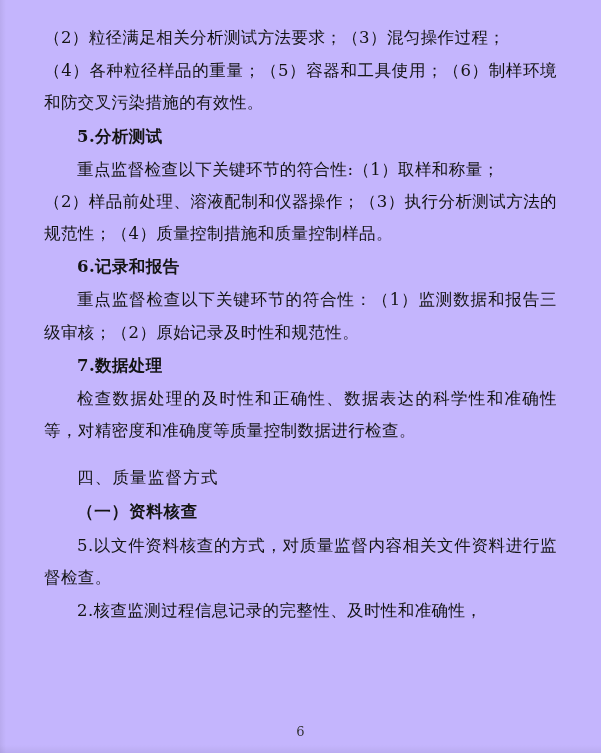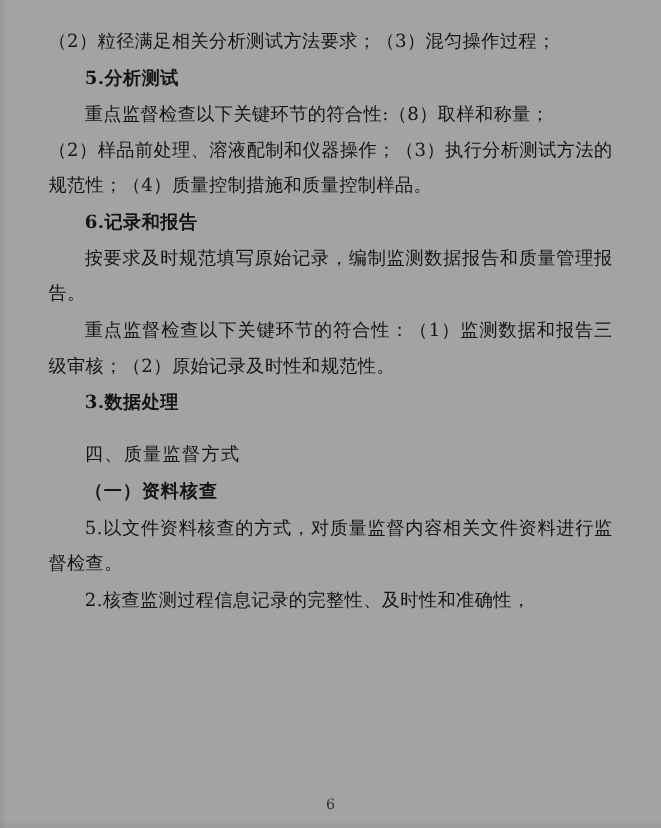--- a/index.html
+++ b/index.html
@@ -13,21 +13,21 @@
     font-family: "DejaVu Serif", "Liberation Serif", serif;
     color: #1a1a1a;
     overflow: hidden;
   }
   .page {
     position: relative;
     width: 601px;
     height: 753px;
     box-sizing: border-box;
     padding: 22px 44px 0 44px;
-    background: #a3a3a3;
+    background: #c4b5fd;
   }
   .doc-body {
     font-size: 16.5px;
     line-height: 1.95;
     letter-spacing: 0.4px;
     text-align: justify;
     text-justify: inter-ideograph;
     color: #141414;
   }
   .para {
@@ -93,36 +93,37 @@
 <body>
 
 <div class="page">
 
   <div class="edge-shade-left"></div>
 
   <div class="doc-body">
 
     <p class="para">（2）粒径满足相关分析测试方法要求；（3）混匀操作过程；</p>
 
+    <p class="para">（4）各种粒径样品的重量；（5）容器和工具使用；（6）制样环境和防交叉污染措施的有效性。</p>
 
     <p class="para heading">5.分析测试</p>
 
 
-    <p class="para indent tight">重点监督检查以下关键环节的符合性:（8）取样和称量；</p>
+    <p class="para indent tight">重点监督检查以下关键环节的符合性:（1）取样和称量；</p>
 
     <p class="para">（2）样品前处理、溶液配制和仪器操作；（3）执行分析测试方法的规范性；（4）质量控制措施和质量控制样品。</p>
 
     <p class="para heading">6.记录和报告</p>
 
-    <p class="para indent">按要求及时规范填写原始记录，编制监测数据报告和质量管理报告。</p>
 
     <p class="para indent">重点监督检查以下关键环节的符合性：（1）监测数据和报告三级审核；（2）原始记录及时性和规范性。</p>
 
-    <p class="para heading">3.数据处理</p>
+    <p class="para heading">7.数据处理</p>
 
+    <p class="para indent">检查数据处理的及时性和正确性、数据表达的科学性和准确性等，对精密度和准确度等质量控制数据进行检查。</p>
 
     <div class="spacer-sm"></div>
 
     <p class="para section">四、质量监督方式</p>
 
     <p class="para subsection">（一）资料核查</p>
 
     <p class="para indent">5.以文件资料核查的方式，对质量监督内容相关文件资料进行监督检查。</p>
 
     <p class="para indent">2.核查监测过程信息记录的完整性、及时性和准确性，</p>

